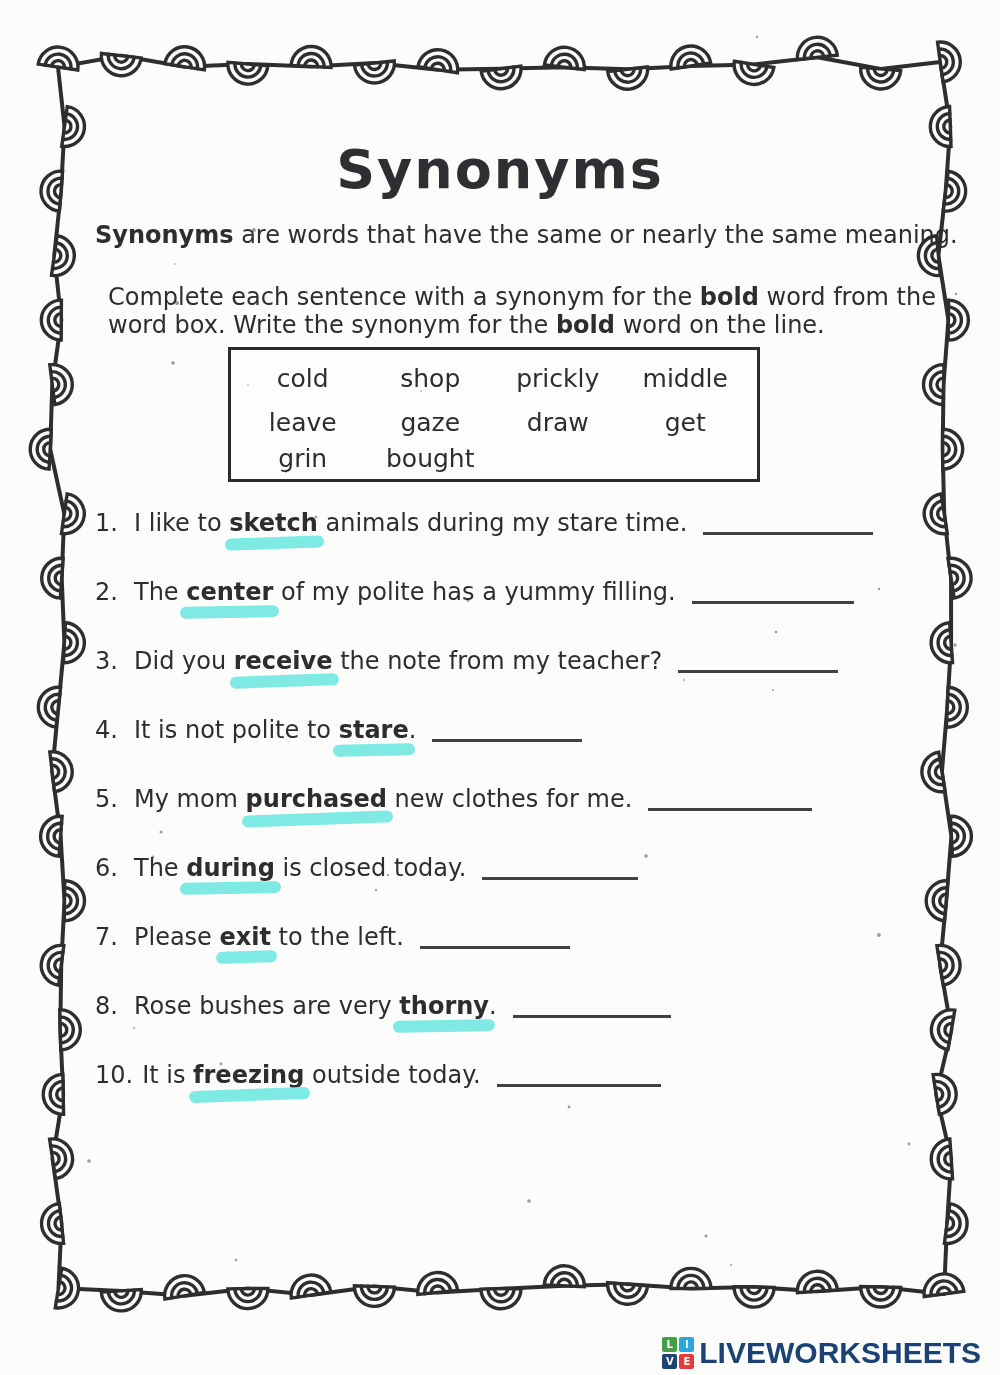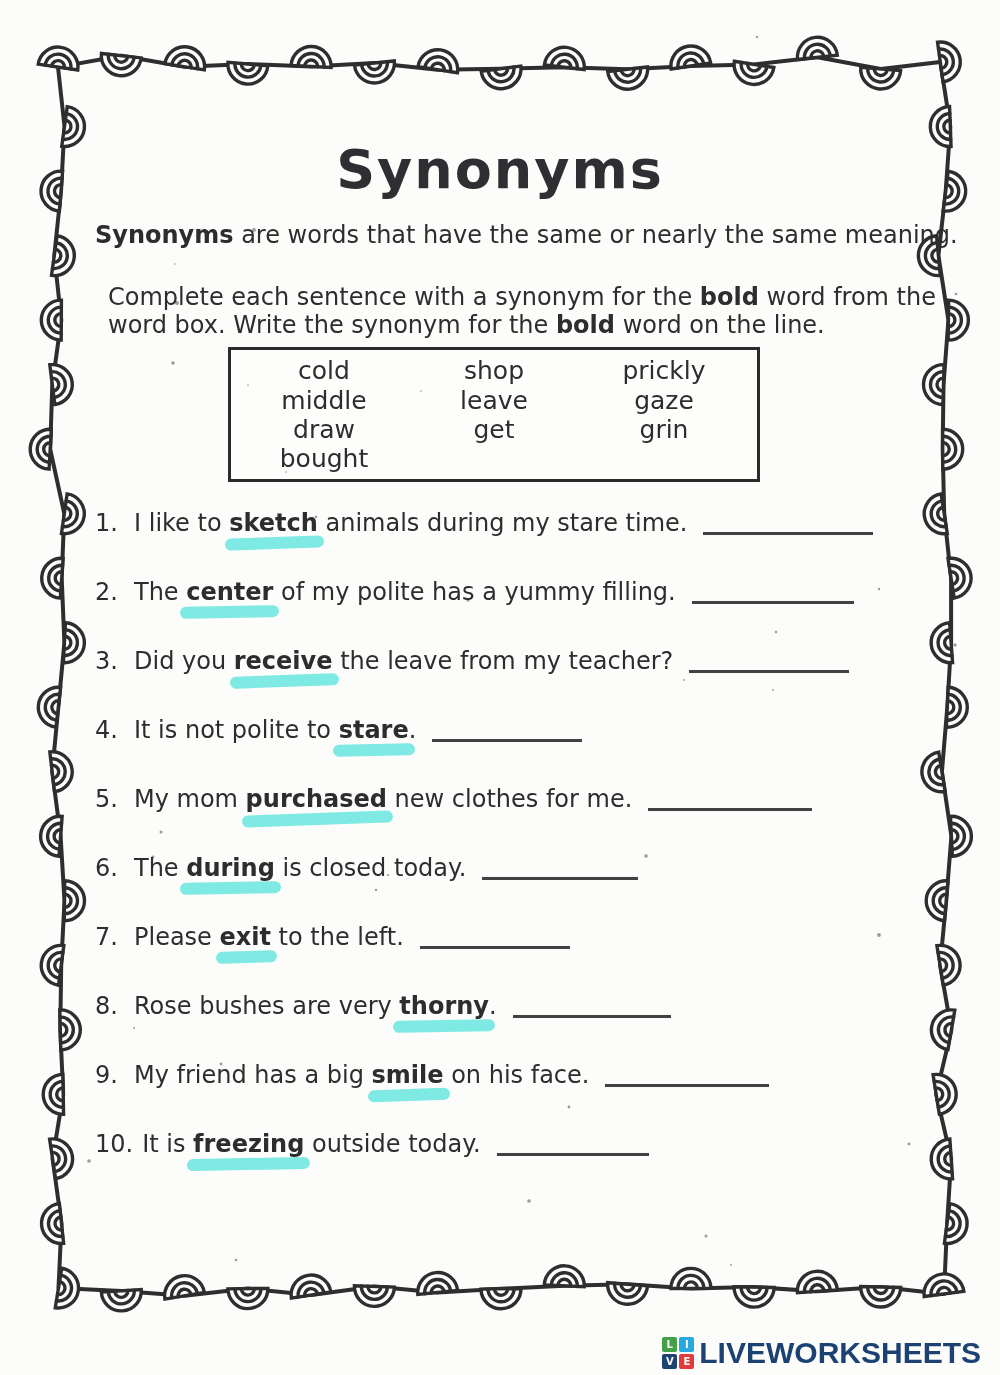--- a/index.html
+++ b/index.html
@@ -22,21 +22,21 @@
   .definition b{font-weight:700;}
   .instructions{
     position:absolute;top:283px;left:108px;font-size:24px;line-height:1.18;
   }
   .instructions .iline{white-space:nowrap;}
   .instructions b{font-weight:700;text-align:center;}
 
   .word-box{
     position:absolute;left:228px;top:347px;width:532px;height:135px;
     border:3px solid #2b2b2b;box-sizing:border-box;
-    display:grid;grid-template-columns:repeat(3,1fr);grid-template-rows:1fr 1fr;
+    display:grid;grid-template-columns:repeat(4,1fr);grid-template-rows:1fr 1fr;
     align-items:center;justify-items:center;
     font-size:25px;padding:6px 8px;background:rgba(255,255,255,.4);
   }
 
   .sentences{position:absolute;left:95px;top:509px;width:860px;}
   .sentence{height:30px;margin-bottom:39px;font-size:24px;white-space:nowrap;}
   .num{display:inline-block;min-width:30px;margin-right:9px;}
   .hl{font-weight:700;position:relative;display:inline-block;}
   .hl::after{
     content:"";position:absolute;left:-4px;right:-6px;bottom:-12px;height:12px;
@@ -476,39 +476,36 @@
   </div>
 
   <div class="sentences">
     <div class="sentence">
       <span class="num">1.</span><span>I like to </span><span class="hl">sketch</span><span> animals during my stare time.</span><span class="blank"></span>
     </div>
     <div class="sentence">
       <span class="num">2.</span><span>The </span><span class="hl">center</span><span> of my polite has a yummy filling.</span><span class="blank"></span>
     </div>
     <div class="sentence">
-      <span class="num">3.</span><span>Did you </span><span class="hl">receive</span><span> the leave from my teacher?</span><span class="blank"></span>
+      <span class="num">3.</span><span>Did you </span><span class="hl">receive</span><span> the note from my teacher?</span><span class="blank"></span>
     </div>
     <div class="sentence">
       <span class="num">4.</span><span>It is not polite to </span><span class="hl">stare</span><span>.</span><span class="blank"></span>
     </div>
     <div class="sentence">
       <span class="num">5.</span><span>My mom </span><span class="hl">purchased</span><span> new clothes for me.</span><span class="blank"></span>
     </div>
     <div class="sentence">
       <span class="num">6.</span><span>The </span><span class="hl">during</span><span> is closed today.</span><span class="blank"></span>
     </div>
     <div class="sentence">
       <span class="num">7.</span><span>Please </span><span class="hl">exit</span><span> to the left.</span><span class="blank"></span>
     </div>
     <div class="sentence">
       <span class="num">8.</span><span>Rose bushes are very </span><span class="hl">thorny</span><span>.</span><span class="blank"></span>
-    </div>
-    <div class="sentence">
-      <span class="num">9.</span><span>My friend has a big </span><span class="hl">smile</span><span> on his face.</span><span class="blank"></span>
     </div>
     <div class="sentence">
       <span class="num">10.</span><span>It is </span><span class="hl">freezing</span><span> outside today.</span><span class="blank"></span>
     </div>
   </div>
 
   <div class="footer">
     <div class="logo-grid">
       <span class="logo-sq sq-l">L</span>
       <span class="logo-sq sq-i">I</span>

